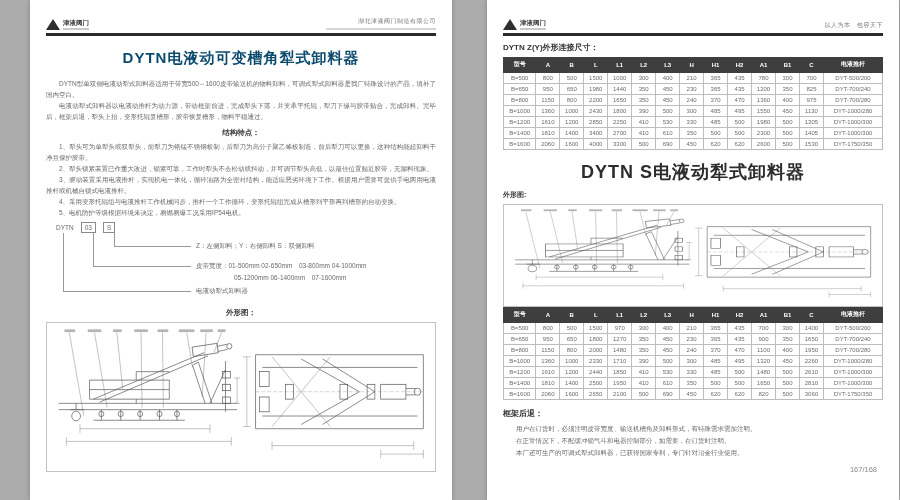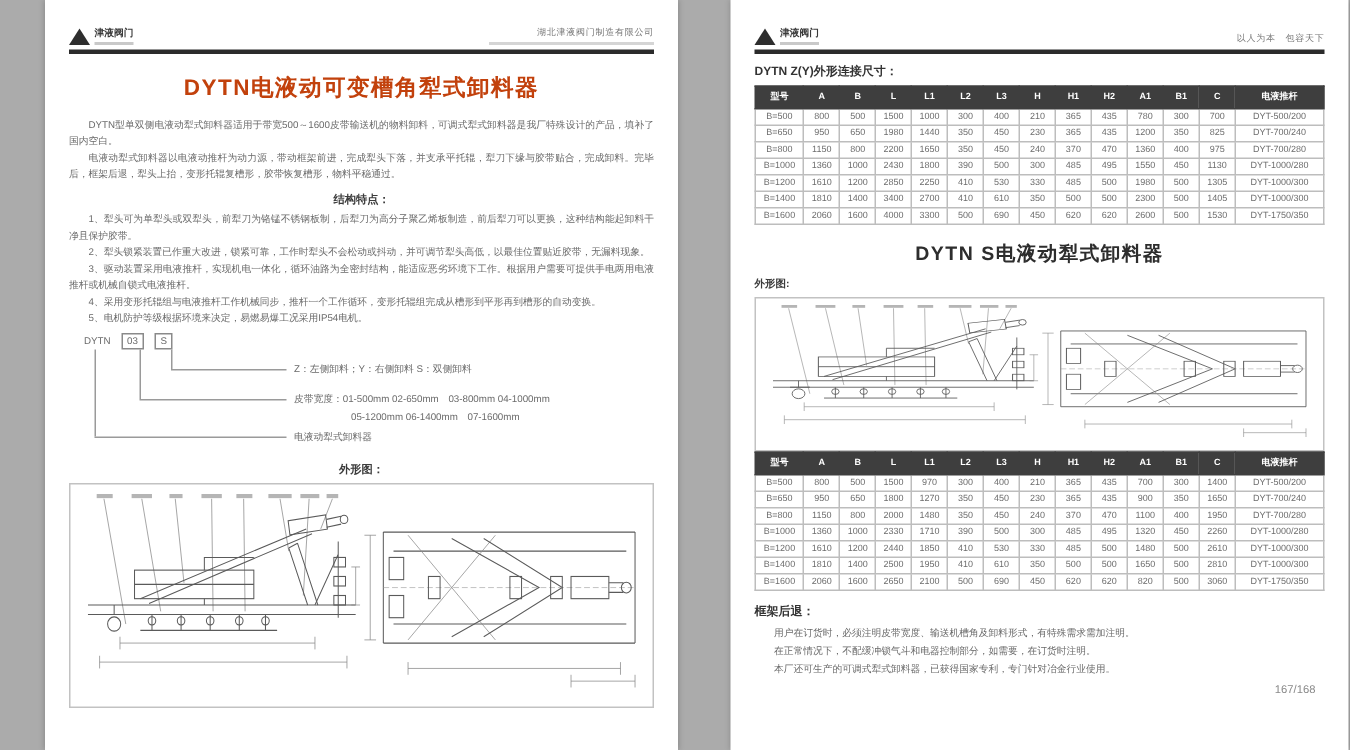--- a/index.html
+++ b/index.html
@@ -26,21 +26,21 @@
     border-bottom:11px solid #2e2e2e;
   }
   .logo-txt { font-size:6.5px; font-weight:bold; color:#3a3a3a; line-height:1.1; }
   .logo-sub { width:26px; height:2px; background:#c9c9c9; margin-top:1px; }
   .hdr-right { text-align:right; }
   .hdr-right .big { font-size:6px; color:#777; letter-spacing:.5px; }
   .hdr-right .sub { width:110px; height:2px; background:#d5d5d5; margin-top:2px; margin-left:auto; }
   .rule { height:2.5px; background:#2b2b2b; margin-top:3px; }
 
   
-  .doc-title { text-align:center; font-size:15px; font-weight:bold; color:#c2410c; margin:13px 0 10px 0; letter-spacing:1px; }
+  .doc-title { text-align:center; font-size:15px; font-weight:bold; color:#0c4a6e; margin:13px 0 10px 0; letter-spacing:1px; }
   .para { font-size:6.5px; color:#6a6a6a; line-height:11px; text-indent:13px; text-align:justify; }
   .sec-h { font-size:7.5px; font-weight:bold; color:#3c3c3c; margin:6px 0 3px 0;text-align:center; }
   .feat  { font-size:6.5px; color:#6a6a6a; line-height:11px; text-indent:13px; text-align:justify; }
 
   
   .model { position:relative; height:80px; margin-top:4px; font-size:6.5px; color:#6a6a6a; }
   .model .code-row { position:absolute; left:10px; top:0; display:flex; align-items:center; gap:7px; }
   .model .code-box { border:1px solid #8a8a8a; padding:0 3px; line-height:9px; font-size:6.5px; color:#6a6a6a; }
   .vline { position:absolute; width:1px; background:#9a9a9a; }
   .hline { position:absolute; height:1px; background:#9a9a9a; }
@@ -49,24 +49,24 @@
   
   .draw-box { border:1px solid #c2c2c2; background:#fff; margin-top:4px; }
   .draw-box svg { display:block; width:100%; height:100%; }
 
   
   .tbl-h { font-size:8px; font-weight:bold; color:#333; margin:6px 0 4px 0; }
   table { width:100%; border-collapse:collapse; table-layout:fixed; }
   th { background:#3e3e3e; color:#fff; font-size:6px; font-weight:bold; padding:2.5px 0; border:1px solid #3e3e3e; }
   td { border:1px solid #bdbdbd; font-size:6px; color:#6d6d6d; text-align:center; padding:2px 0; white-space:nowrap; overflow:hidden; }
   col.c-model { width:8.5%; } col.c-num { width:6.3%; } col.c-rod { width:15.5%; }
-  .sec-title { text-align:center; font-size:13px; font-weight:bold; color:#2d2d2d; margin:10px 0 6px 0; letter-spacing:1px; }
+  .sec-title { text-align:center; font-size:18px; font-weight:bold; color:#2d2d2d; margin:10px 0 6px 0; letter-spacing:1px; }
   .outline-h-sm { font-size:7px; font-weight:bold; color:#3c3c3c; margin:2px 0 2px 0; }
   .note { font-size:6.5px; color:#6a6a6a; line-height:12px; padding-left:13px; }
-  .pageno { position:absolute; right:22px; bottom:36px; font-size:7.5px; color:#8a8a8a; }
+  .pageno { position:absolute; right:22px; bottom:26px; font-size:7.5px; color:#8a8a8a; }
 </style>
 </head>
 <body>
 
 <svg width="0" height="0" style="position:absolute">
   <defs>
     <g id="machine-drawing" stroke="#5a5a5a" stroke-width="0.7" fill="none">
 
       <g fill="#b5b5b5" stroke="none">
         <rect x="18" y="6" width="11" height="2.6"></rect>

